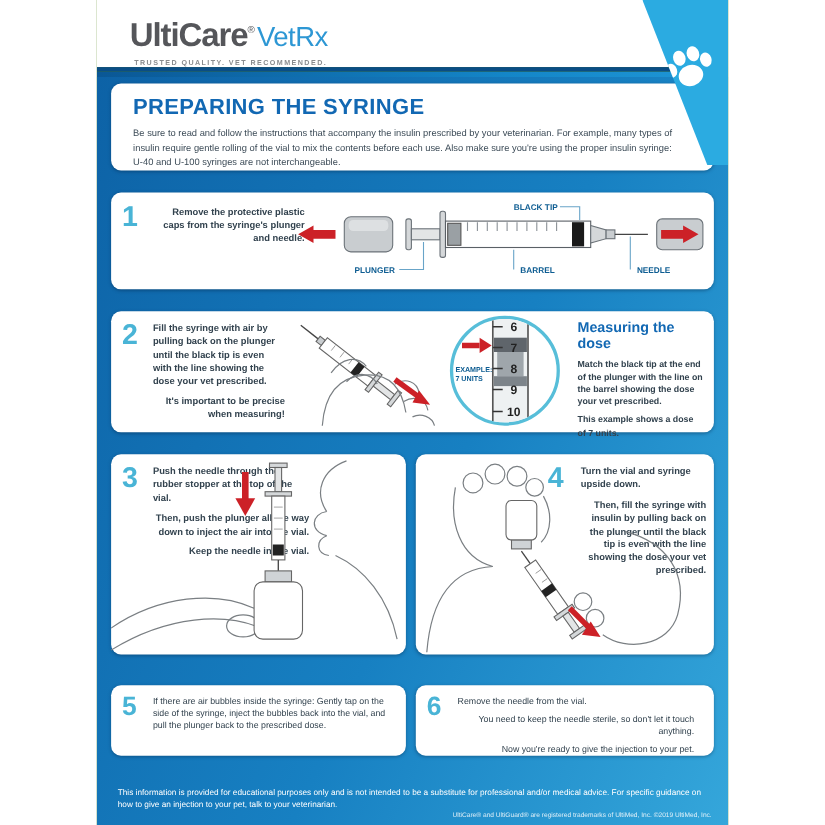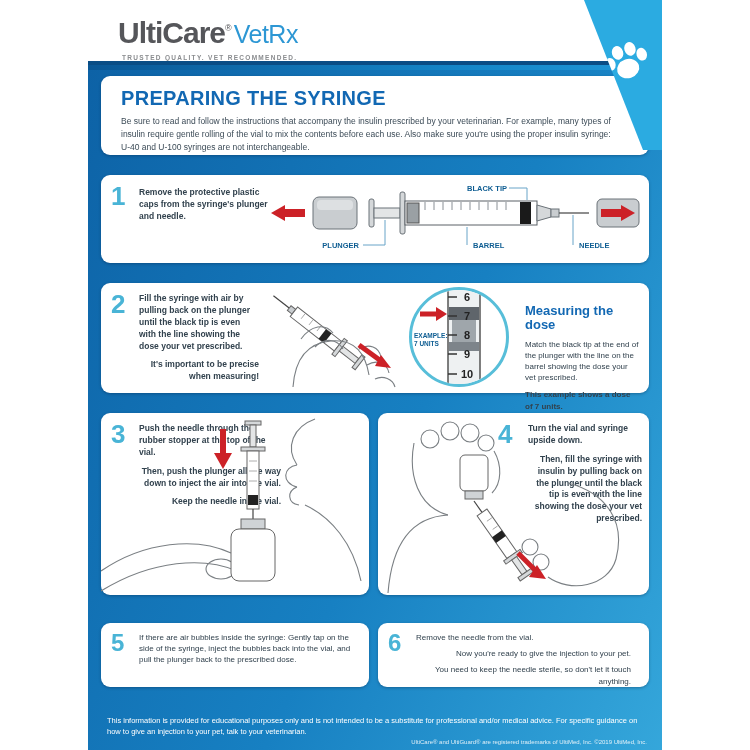--- a/index.html
+++ b/index.html
@@ -35,31 +35,31 @@
 
   .intro { padding:11px 18px 10px 20px; height:79px; }
   .intro h3 { color:#1268b3; font-size:20px; font-weight:bold; letter-spacing:0.3px; }
   .intro p { color:#3c4b57; font-size:8.5px; line-height:1.55; margin-top:5px; width:97%; font-weight:500; }
 
   .stepnum { position:absolute; left:10px; top:8px; font-size:26px; font-weight:600; color:#49b4d6; line-height:1; }
   .steptext { position:absolute; font-size:8.5px; font-weight:600; color:#32424e; line-height:1.4; }
   .steptext p + p { margin-top:7px;text-align:right; }
 
   .step1 { height:88px; }
-  .s1text { left:38px; top:12px; width:138px; }
+  .s1text { left:38px; top:12px; width:138px;text-align:right; }
   .s1svg { position:absolute; right:6px; top:4px; }
 
   .step2 { height:110px; }
   .s2text { left:38px; top:10px; width:120px; }
   .s2illo { position:absolute; left:162px; top:4px; }
   .mag { position:absolute; left:308px; top:4px; width:100px; height:100px; border-radius:50%;
          border:3px solid #57bed9; background:#fff; overflow:hidden; }
-  .mcol { position:absolute; left:424px; top:21px; width:114px; }
+  .mcol { position:absolute; left:424px; top:8px; width:114px; }
   .mcol h4 { color:#1268b3; font-size:13px; font-weight:bold; line-height:1.1; }
-  .mcol p { color:#32424e; font-size:8px; font-weight:400; line-height:1.4; margin-top:6px; }
+  .mcol p { color:#32424e; font-size:8px; font-weight:700; line-height:1.4; margin-top:6px; }
   .mcol p.note { font-weight:bold; }
 
   .row { display:flex; gap:9px; margin-bottom:8px; }
   .step3 { width:268px; height:182px; }
   .s3text { left:38px; top:10px; width:142px; }
   .step4 { flex:1; height:182px; }
   .s4num { left:120px; }
   .s4text { left:150px; top:10px; width:114px; }
   .illosvg { position:absolute; left:0; top:0; }
 
@@ -299,22 +299,22 @@
         <div class="stepnum smallnum">5</div>
         <div class="steptext s5text">
           <span class="lead">If there are air bubbles inside the syringe:</span>
           <span class="rest">Gently tap on the side of the syringe, inject the bubbles back into the vial, and pull the plunger back to the prescribed dose.</span>
         </div>
       </div>
       <div class="box step6">
         <div class="stepnum smallnum">6</div>
         <div class="steptext s6text">
           <p>Remove the needle from the vial.</p>
+          <p>You need to keep the needle sterile, so don't let it touch anything.</p>
           <p>Now you're ready to give the injection to your pet.</p>
-          <p>You need to keep the needle sterile, so don't let it touch anything.</p>
         </div>
       </div>
     </div>
 
     <div class="footer">
       <p class="disc">This information is provided for educational purposes only and is not intended to be a substitute for professional and/or medical advice. For specific guidance on how to give an injection to your pet, talk to your veterinarian.</p>
       <p class="tm">UltiCare® and UltiGuard® are registered trademarks of UltiMed, Inc. ©2019 UltiMed, Inc.</p>
     </div>
     <div class="bottomband"></div>
 

